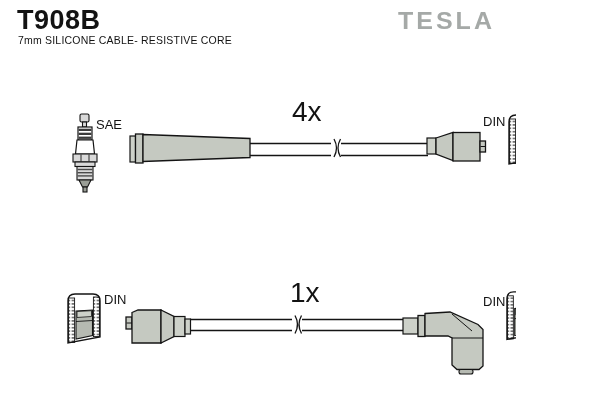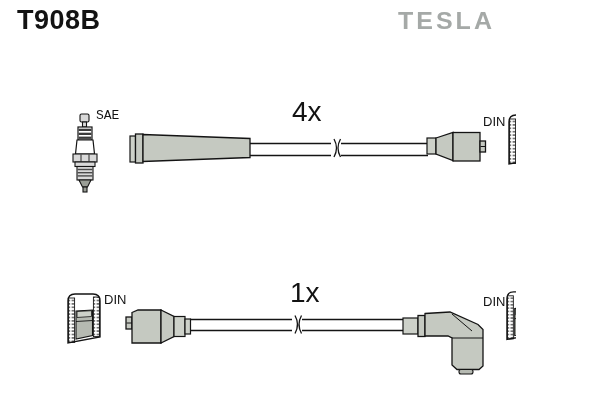--- a/index.html
+++ b/index.html
@@ -8,21 +8,21 @@
     font-family:"Liberation Sans",sans-serif;overflow:hidden;
   }
   .label{position:absolute;color:#131313;white-space:nowrap;}
   .part-number{left:17px;top:5px;font-size:27px;font-weight:bold;letter-spacing:0.5px;}
   .subtitle{left:18px;top:34px;font-size:10.5px;letter-spacing:0.2px;}
   .brand{
     left:398px;top:8px;font-size:25px;font-weight:900;color:#a5a9a7;
     letter-spacing:3px;transform:scaleY(0.92);transform-origin:top left;
   }
   .terminal-label{font-size:13px;}
-  .sae-label{left:96px;top:108px;font-family:Liberation Mono, monospace;}
+  .sae-label{left:96px;top:117px;}
   .din-top-right{left:483px;top:114px;}
   .din-bottom-left{left:104px;top:292px;}
   .din-bottom-right{left:483px;top:294px;}
   .qty{font-size:28px;}
   .qty-top{left:292px;top:96px;}
   .qty-bottom{left:290px;top:277px;}
   svg.diagram{position:absolute;left:0;top:0;}
   .ln{stroke:#141414;stroke-width:1.3;fill:none;}
   .boot{fill:#c5c9c1;stroke:#141414;stroke-width:1.3;}
   .boot-light{fill:#cdd1c9;stroke:#141414;stroke-width:1.2;}
@@ -136,20 +136,21 @@
       </g>
 
       <g transform="translate(505,290) scale(0.97)">
         <use href="#din-sym"></use>
       </g>
     </g>
   </svg>
 
   <div class="label part-number">T908B</div>
 
+  <div class="label subtitle">7mm SILICONE CABLE- RESISTIVE CORE</div>
 
   <div class="label brand">TESLA</div>
 
   <div class="label terminal-label sae-label">SAE</div>
 
   <div class="label qty qty-top">4x</div>
 
   <div class="label terminal-label din-top-right">DIN</div>
 
   <div class="label terminal-label din-bottom-left">DIN</div>

